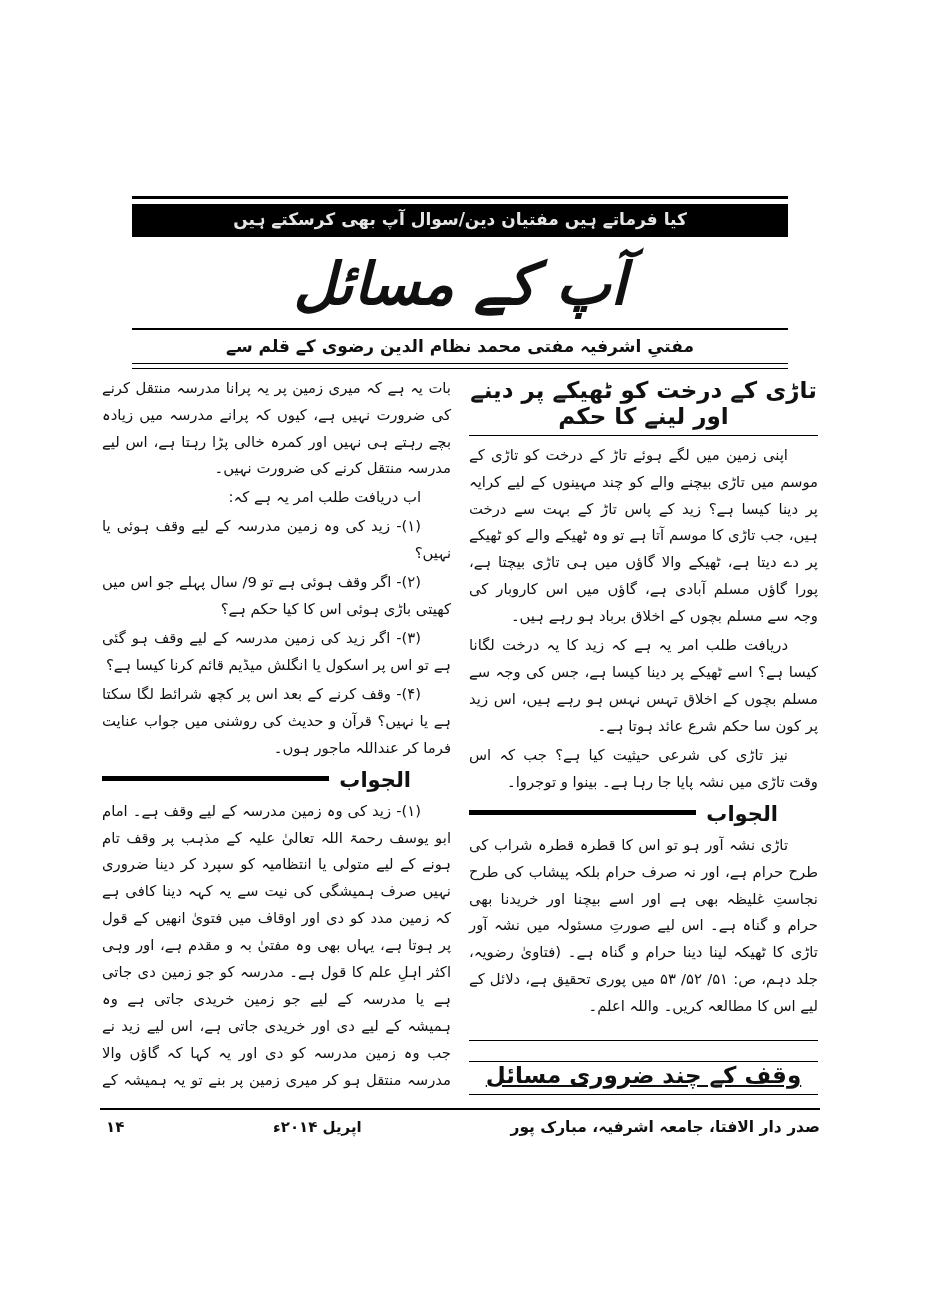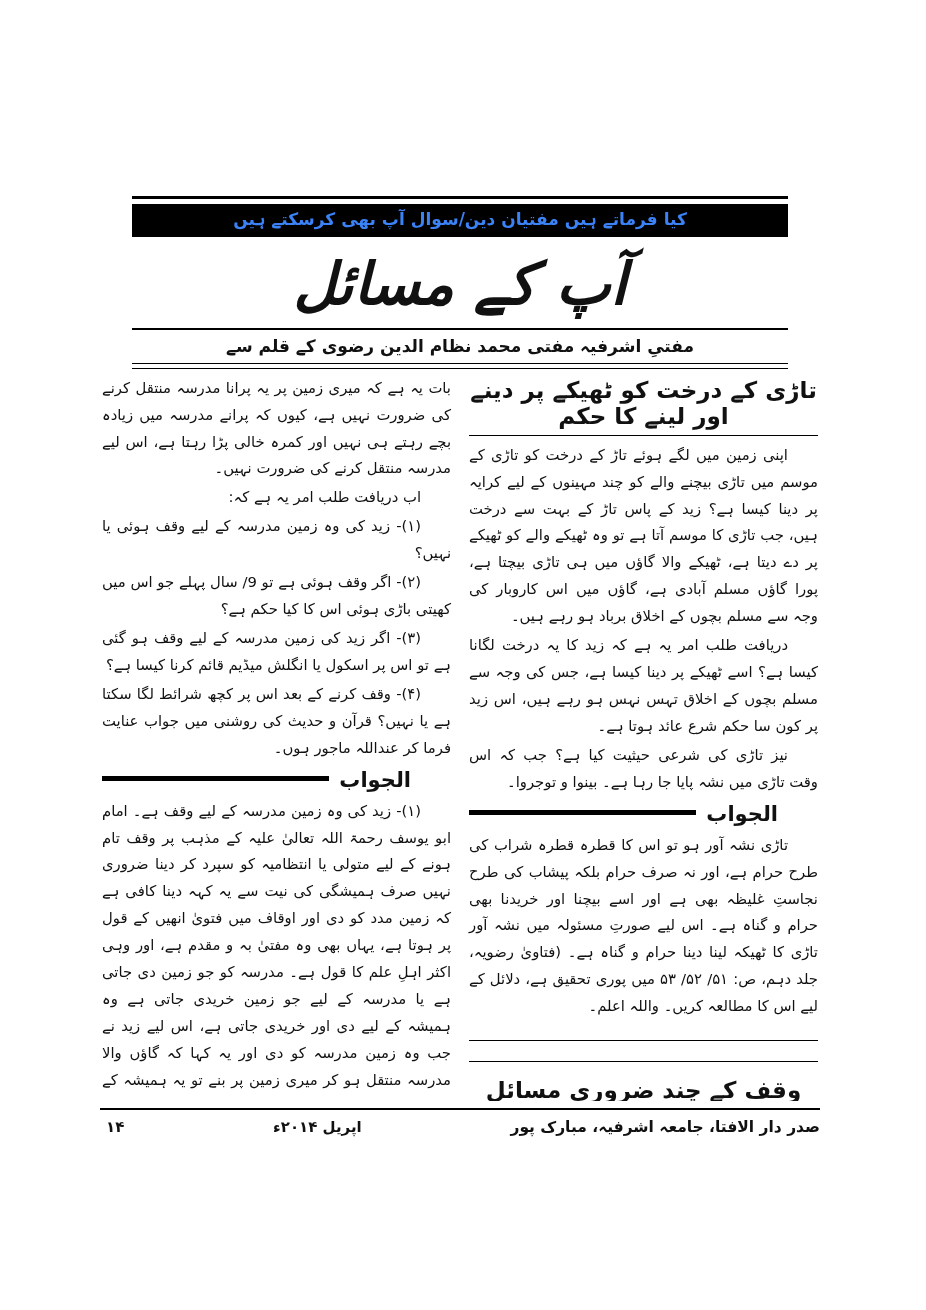--- a/index.html
+++ b/index.html
@@ -9,21 +9,21 @@
     background:#ffffff;
     color:#111;
     font-family:"DejaVu Sans", sans-serif;
     overflow:hidden;
     margin:0 auto;
   }
   .content{position:absolute;left:102px;top:196px;width:716px;direction:rtl;}
   .head-inset{margin:0 30px;}
   .top-rule{border-top:3px solid #000;margin-bottom:5px;}
   .banner{
-    background:#000;color:#3b82f6;
+    background:#000;color:#e5e5e5;
     text-align:center;
     font-weight:700;font-size:17px;line-height:1;
     padding:7px 0 9px;
     letter-spacing:0.5px;
   }
   .big-title{
     text-align:center;
     font-size:58px;
     font-weight:700;
     line-height:1.15;
@@ -43,21 +43,21 @@
     height:726px;overflow:hidden;
   }
   .col{flex:1;min-width:0;}
   .section-heading{
     text-align:center;
     font-weight:700;font-size:23px;
     padding:2px 0 6px;
     border-bottom:1.5px solid #000;
     margin-bottom:6px;
   }
-  .section-heading.ruled-top{border-top:1.5px solid #000;padding-top:15px;margin-top:20px;}
+  .section-heading.ruled-top{border-top:1.5px solid #000;padding-top:0;margin-top:20px;text-decoration:underline;}
   .para{
     font-size:14.8px;
     line-height:1.82;
     text-align:justify;
     margin:0 0 2px;
     text-indent:30px;
   }
   .para.noindent{text-indent:0;}
   .jawab{
     display:flex;align-items:flex-start;

